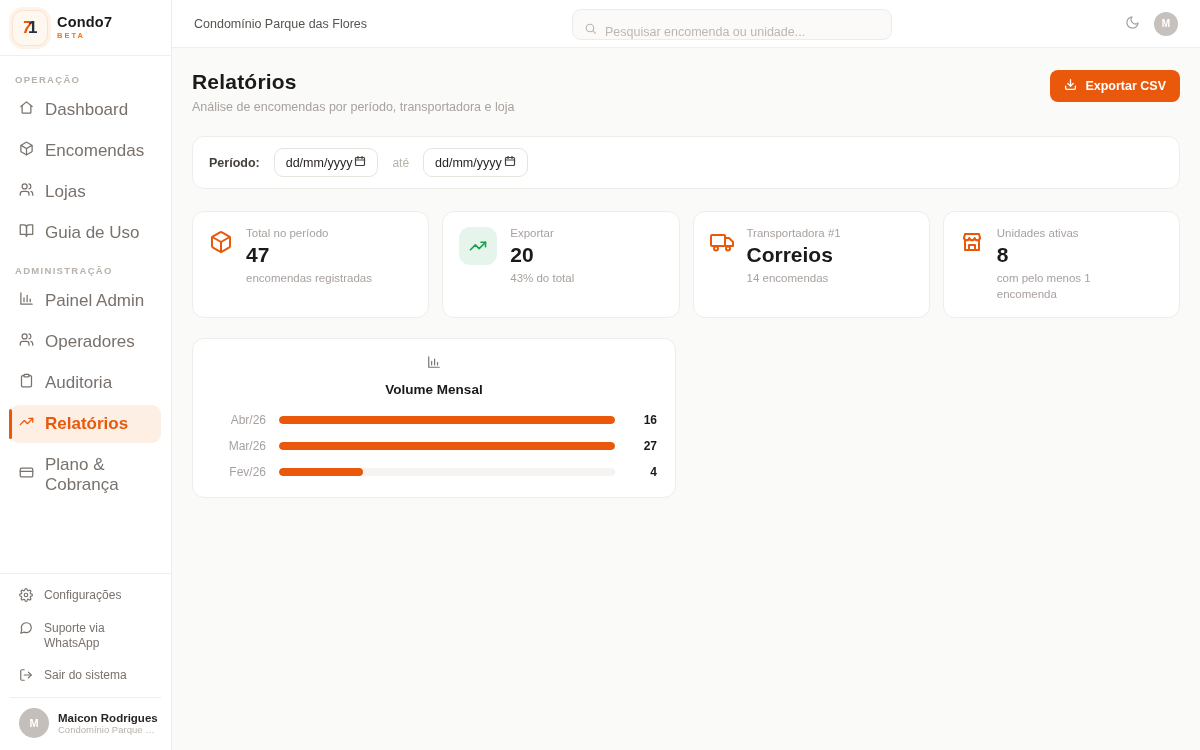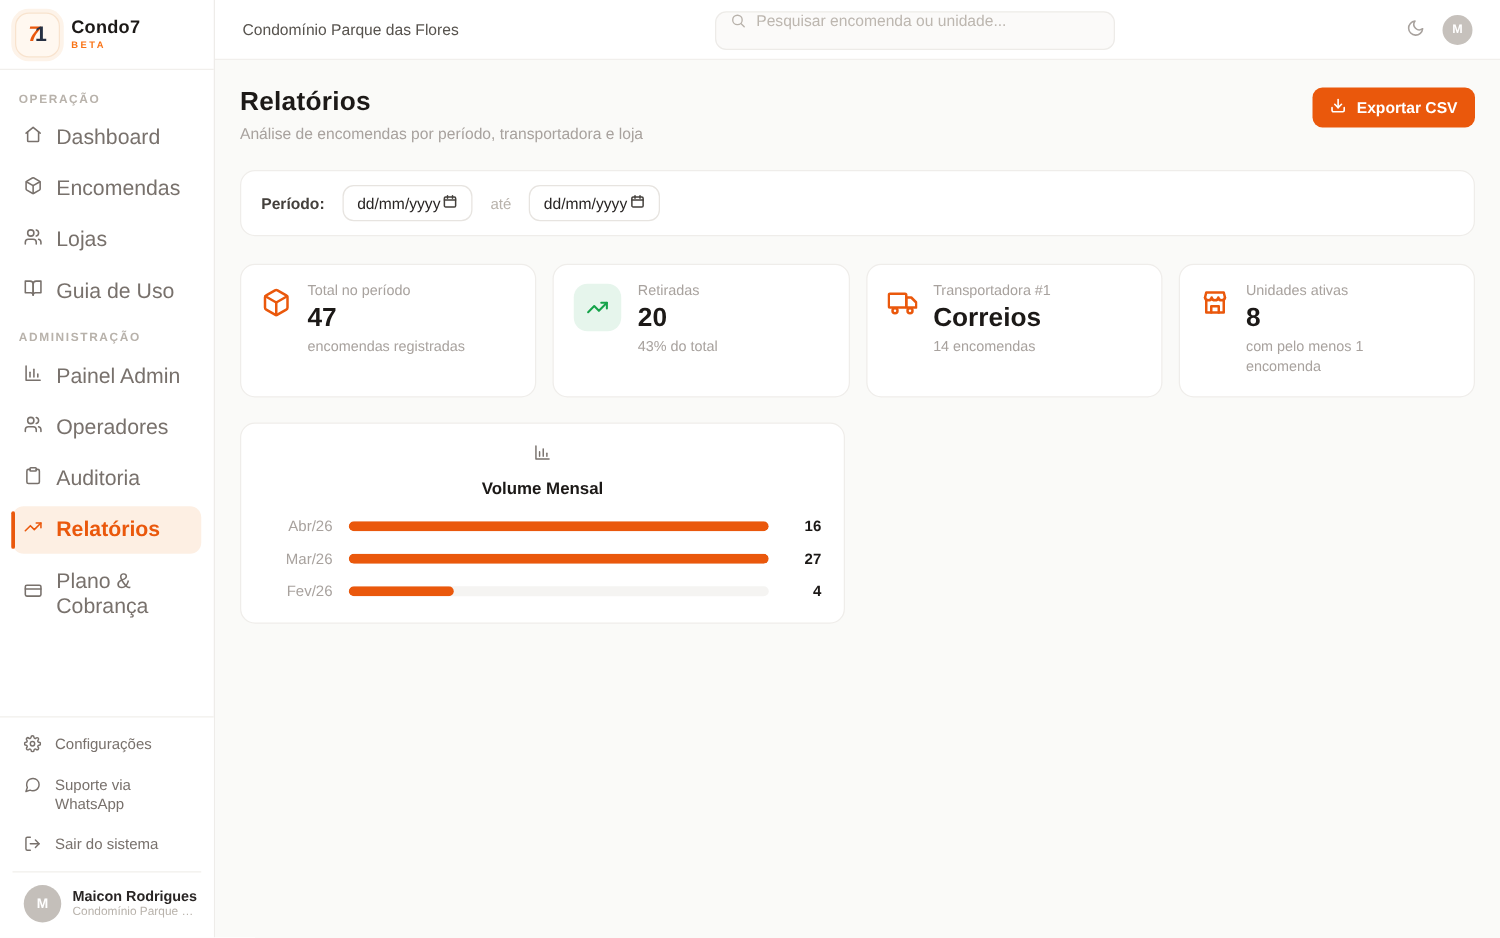--- a/index.html
+++ b/index.html
@@ -27,21 +27,21 @@
   .footer-item svg { width:14px; height:14px; flex:0 0 auto; }
   .footer-item .wrap-label { width:86px; line-height:1.3; }
   .user-row { display:flex; align-items:center; gap:9px; border-top:1px solid #F1EFEC; margin-top:4px; padding:10px 9px 12px; }
   .avatar-sm { width:30px; height:30px; border-radius:50%; background:#C4BFBA; color:#fff; display:flex; align-items:center; justify-content:center; font-size:11px; font-weight:700; flex:0 0 auto; }
   .user-name { font-size:11.5px; font-weight:700; color:#292524; white-space:nowrap; }
   .user-sub { font-size:9.5px; color:#B8B2AB; white-space:nowrap; overflow:hidden; text-overflow:ellipsis; max-width:100px; }
 
   
   .topbar { position:absolute; left:172px; top:0; width:1028px; height:48px; background:#fff; border-bottom:1px solid #F1EFEC; display:flex; align-items:center; padding:8px 22px; }
   .condo-name { font-size:12.5px; color:#57534E; }
-  .search-box { position:absolute; left:400px; top:9px; width:320px; height:31px; background:#FBFAF9; border:1px solid #EDEBE8; border-radius:9px; display:flex; align-items:flex-start; gap:8px; padding:0 11px; color:#B8B2AB; }
+  .search-box { position:absolute; left:400px; top:9px; width:320px; height:31px; background:#FBFAF9; border:1px solid #EDEBE8; border-radius:9px; display:flex; align-items:flex-end; gap:8px; padding:0 11px; color:#B8B2AB; }
   .search-box svg { width:13px; height:13px; }
   .search-box input { border:none; outline:none; background:transparent; font-size:12.5px; color:#57534E; width:100%; font-family:inherit; }
   .search-box input::placeholder { color:#BDB7B0; }
   .topbar-right { margin-left:auto; display:flex; align-items:center; gap:14px; }
   .icon-btn { background:none; border:none; cursor:pointer; color:#A8A29E; display:flex; }
   .icon-btn svg { width:15px; height:15px; }
   .avatar-top { width:24px; height:24px; border-radius:50%; background:#C6C1BC; color:#fff; display:flex; align-items:center; justify-content:center; font-size:10px; font-weight:700; cursor:pointer; border:none; }
 
   
   .main { position:absolute; left:172px; top:48px; width:1028px; height:702px; background:#FAFAF8; padding:22px 20px; }
@@ -284,21 +284,21 @@
       </div>
 
       <div class="card stat-card">
         <div class="stat-icon boxed" style="color:#16A34A">
           <svg viewBox="0 0 24 24" fill="none" stroke="currentColor" stroke-width="2.2" stroke-linecap="round" stroke-linejoin="round">
               <polyline points="22 7 13.5 15.5 8.5 10.5 2 17"></polyline>
               <polyline points="16 7 22 7 22 13"></polyline>
             </svg>
         </div>
         <div>
-          <div class="stat-label">Retiradas</div>
+          <div class="stat-label">Exportar</div>
           <div class="stat-value">20</div>
           <div class="stat-sub">43% do total</div>
         </div>
       </div>
 
       <div class="card stat-card">
         <div class="stat-icon" style="color:#EA580C">
           <svg viewBox="0 0 24 24" fill="none" stroke="currentColor" stroke-width="2" stroke-linecap="round" stroke-linejoin="round">
               <rect x="1" y="5" width="14" height="11" rx="1"></rect>
               <path d="M15 8h4l4 4v4h-8V8z"></path>

